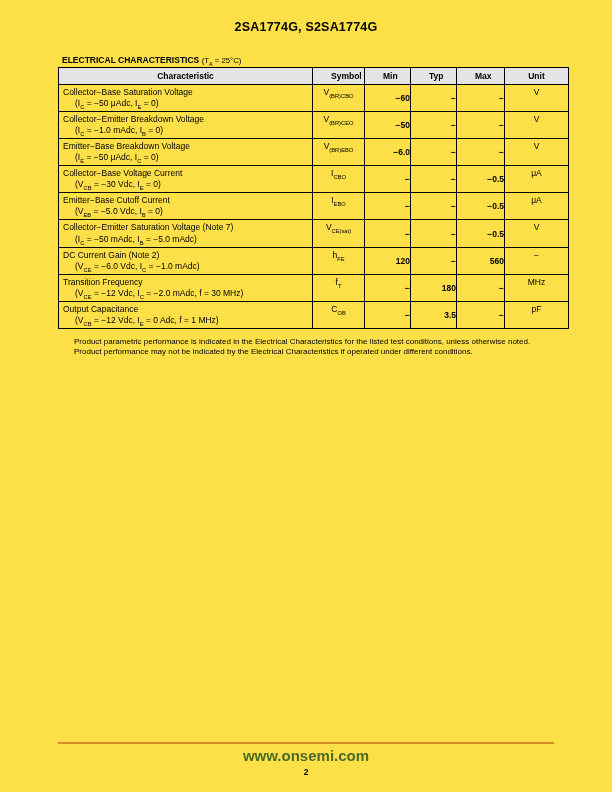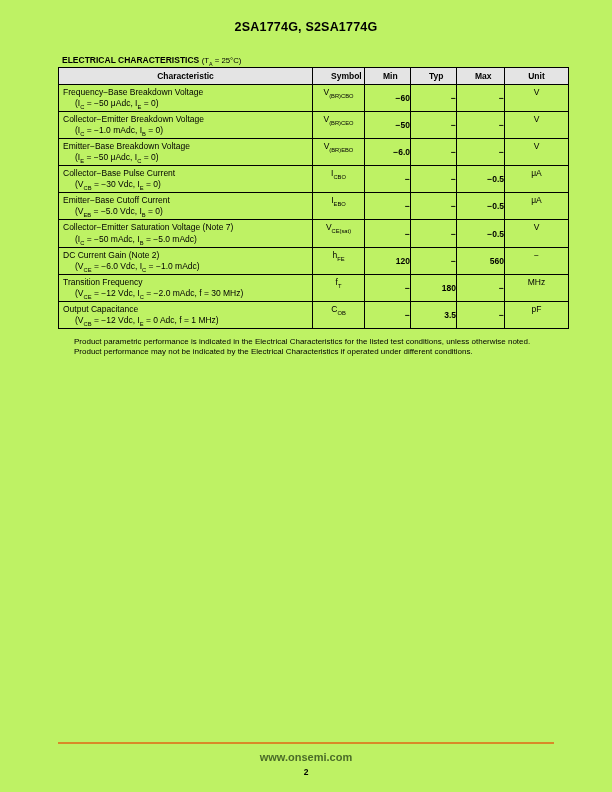--- a/index.html
+++ b/index.html
@@ -1,19 +1,19 @@
 <!DOCTYPE html>
 <html><head>
 <meta charset="utf-8">
 <style>
   * { margin:0; padding:0; box-sizing:border-box; }
   html,body { background:#ffffff; }
   .page {
     width:612px; height:792px; position:relative; margin:0 auto;
-    background:#bef264; color:#000;
+    background:#fde047; color:#000;
     font-family:"Liberation Sans", sans-serif;
     overflow:hidden;
   }
   .title {
     text-align:center; font-size:12.5px; font-weight:bold;
     padding-top:20px; letter-spacing:0.2px;
   }
   .section-heading { position:absolute; left:62px; top:55px; font-size:8.5px; white-space:nowrap; }
   .sh-main { font-weight:bold; }
   .sh-cond { font-size:7.8px; }
@@ -40,21 +40,21 @@
   .char-line2 { padding-left:12px; }
   .td-sym  { text-align:center; vertical-align:top; padding-top:2px; }
   .td-val  { text-align:right; vertical-align:middle;font-weight:bold; }
   .td-unit { text-align:center; vertical-align:top; padding-top:2px; }
 
   .notes { position:absolute; left:58px; top:321px; width:495px; font-size:8px; line-height:1.28; }
   .notes p { margin:16px; }
 
   .footer { position:absolute; left:0; right:0; top:742px; text-align:center; }
   .rule { height:2px; margin:0 58px 3px 58px; background:#d88a28; }
-  .onsemi-link { display:inline-block; font-size:11px; font-weight:bold; text-decoration:none; color:#4a6b28; }
+  .onsemi-link { display:inline-block; font-size:15px; font-weight:bold; text-decoration:none; color:#4a6b28; }
   .pagenum { font-size:8.5px; font-weight:bold; margin-top:2px; }
 </style>
 </head>
 <body>
 
 <div class="page">
 
   <h1 class="title">2SA1774G, S2SA1774G</h1>
 
   <div class="section-heading">
@@ -69,21 +69,21 @@
         <th class="col-sym">Symbol</th>
         <th class="col-min">Min</th>
         <th class="col-typ">Typ</th>
         <th class="col-max">Max</th>
         <th class="col-unit">Unit</th>
       </tr>
     </thead>
     <tbody>
         <tr>
       <td class="td-char">
-        <div class="char-line1">Frequency−Base Breakdown Voltage</div>
+        <div class="char-line1">Collector−Base Saturation Voltage</div>
         <div class="char-line2">(I<sub>C</sub> = −50 μAdc, I<sub>E</sub> = 0)</div>
       </td>
       <td class="td-sym">V<sub>(BR)CBO</sub></td>
       <td class="td-val f-min">−60</td>
       <td class="td-val f-typ">−</td>
       <td class="td-val f-max">−</td>
       <td class="td-unit">V</td>
     </tr>
         <tr>
       <td class="td-char">
@@ -102,21 +102,21 @@
         <div class="char-line2">(I<sub>E</sub> = −50 μAdc, I<sub>C</sub> = 0)</div>
       </td>
       <td class="td-sym">V<sub>(BR)EBO</sub></td>
       <td class="td-val f-min">−6.0</td>
       <td class="td-val f-typ">−</td>
       <td class="td-val f-max">−</td>
       <td class="td-unit">V</td>
     </tr>
         <tr>
       <td class="td-char">
-        <div class="char-line1">Collector−Base Pulse Current</div>
+        <div class="char-line1">Collector−Base Voltage Current</div>
         <div class="char-line2">(V<sub>CB</sub> = −30 Vdc, I<sub>E</sub> = 0)</div>
       </td>
       <td class="td-sym">I<sub>CBO</sub></td>
       <td class="td-val f-min">−</td>
       <td class="td-val f-typ">−</td>
       <td class="td-val f-max">−0.5</td>
       <td class="td-unit">μA</td>
     </tr>
         <tr>
       <td class="td-char">

